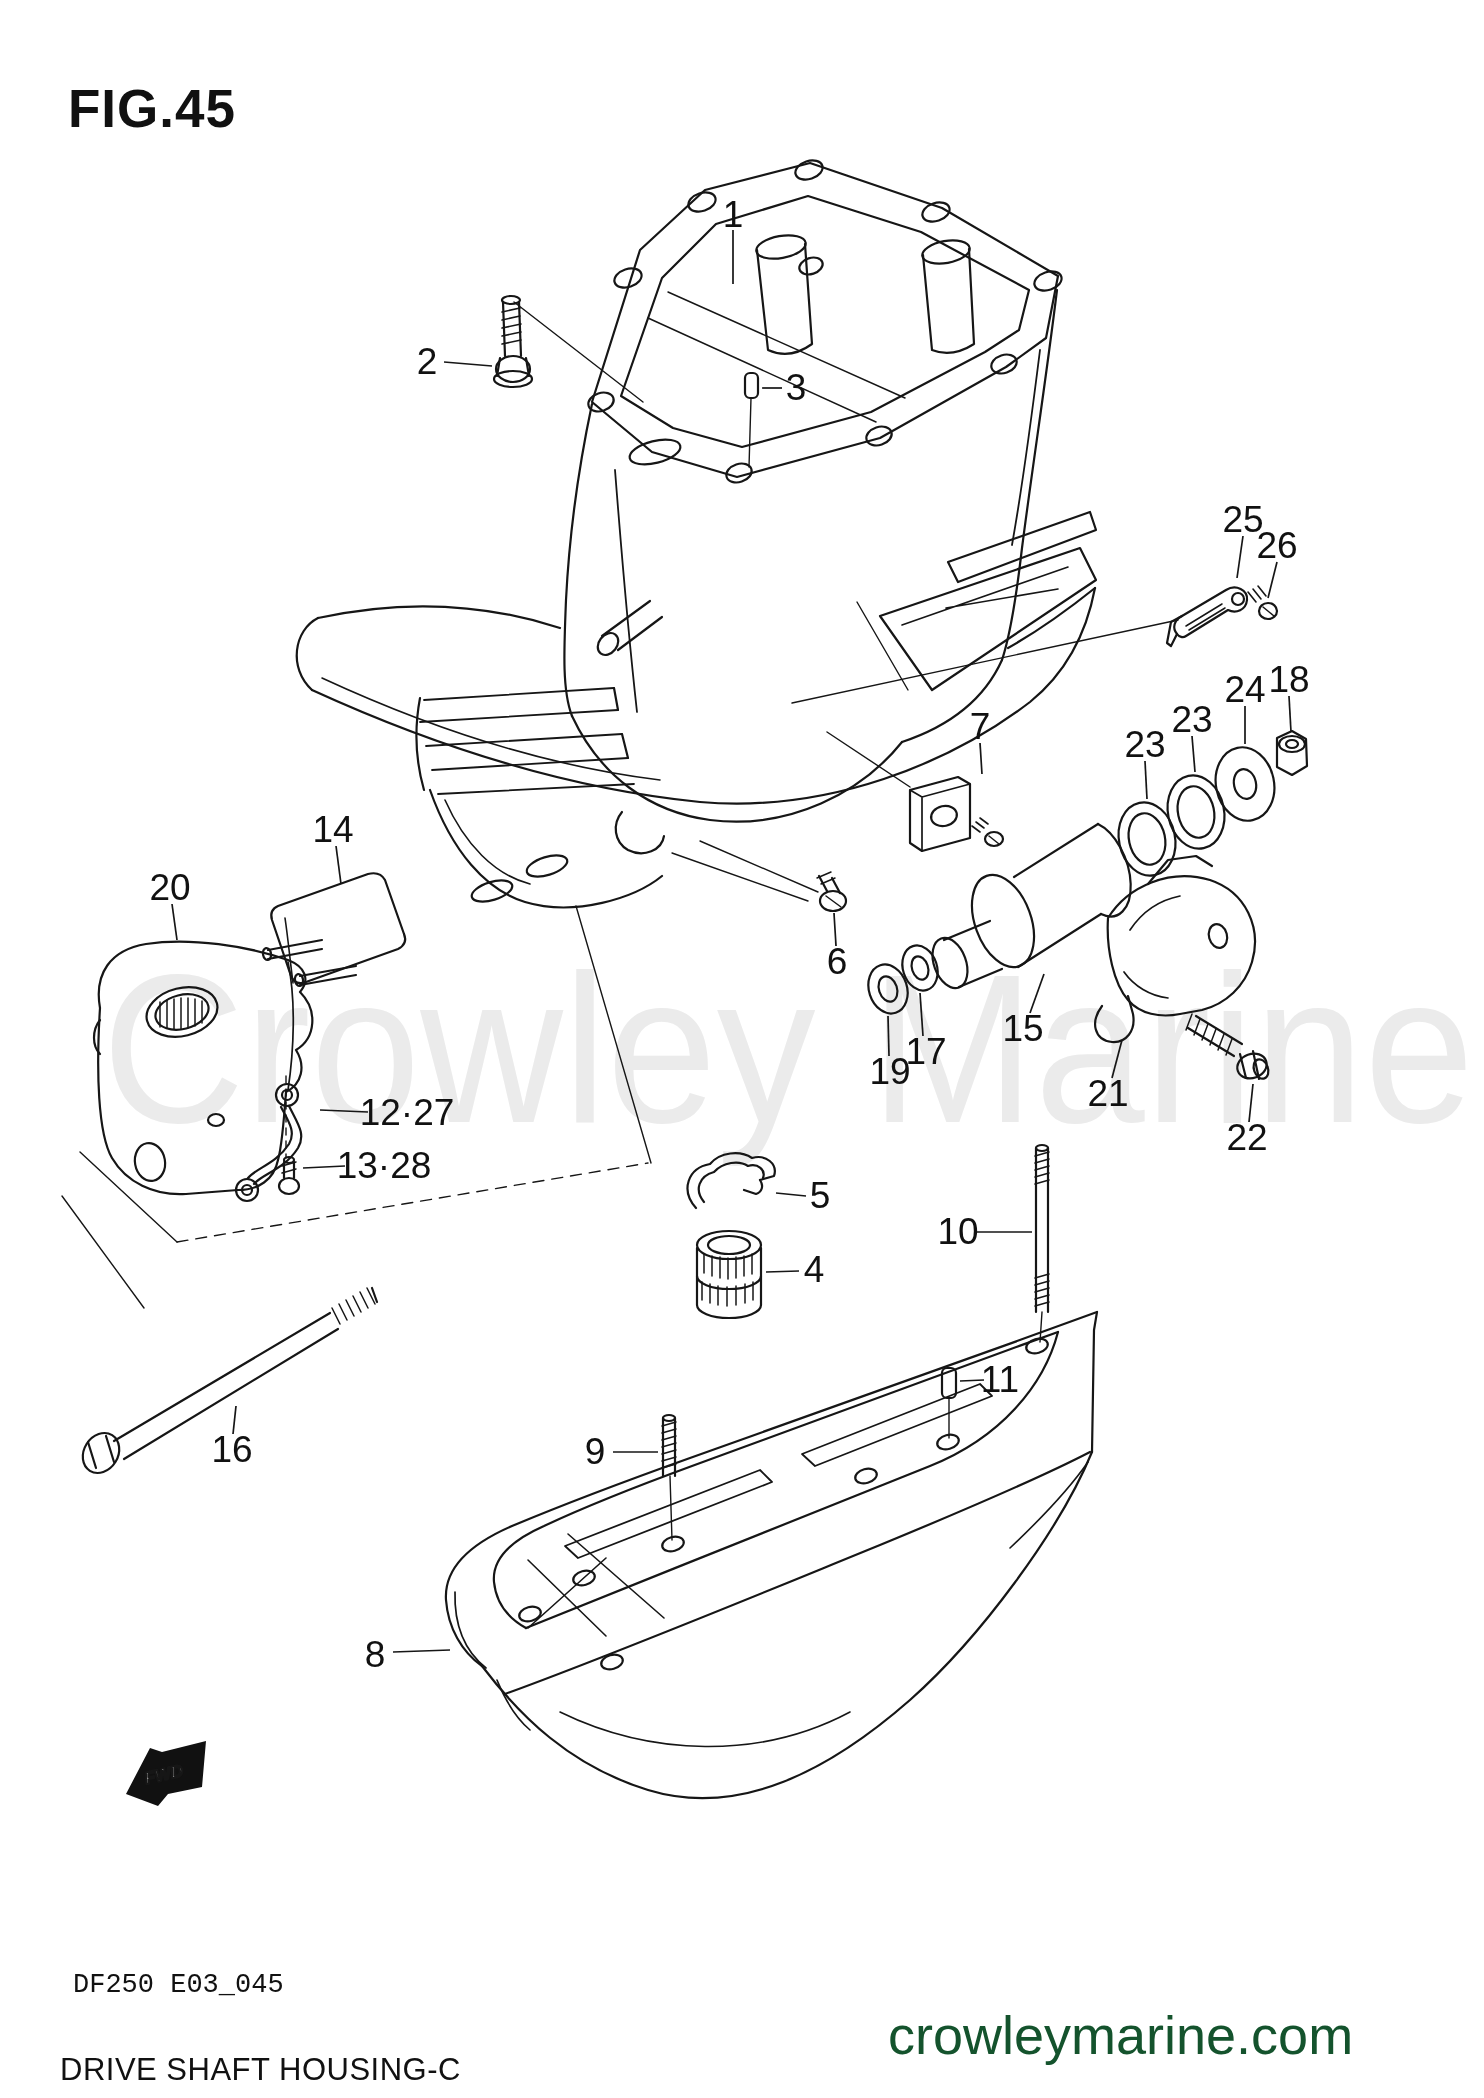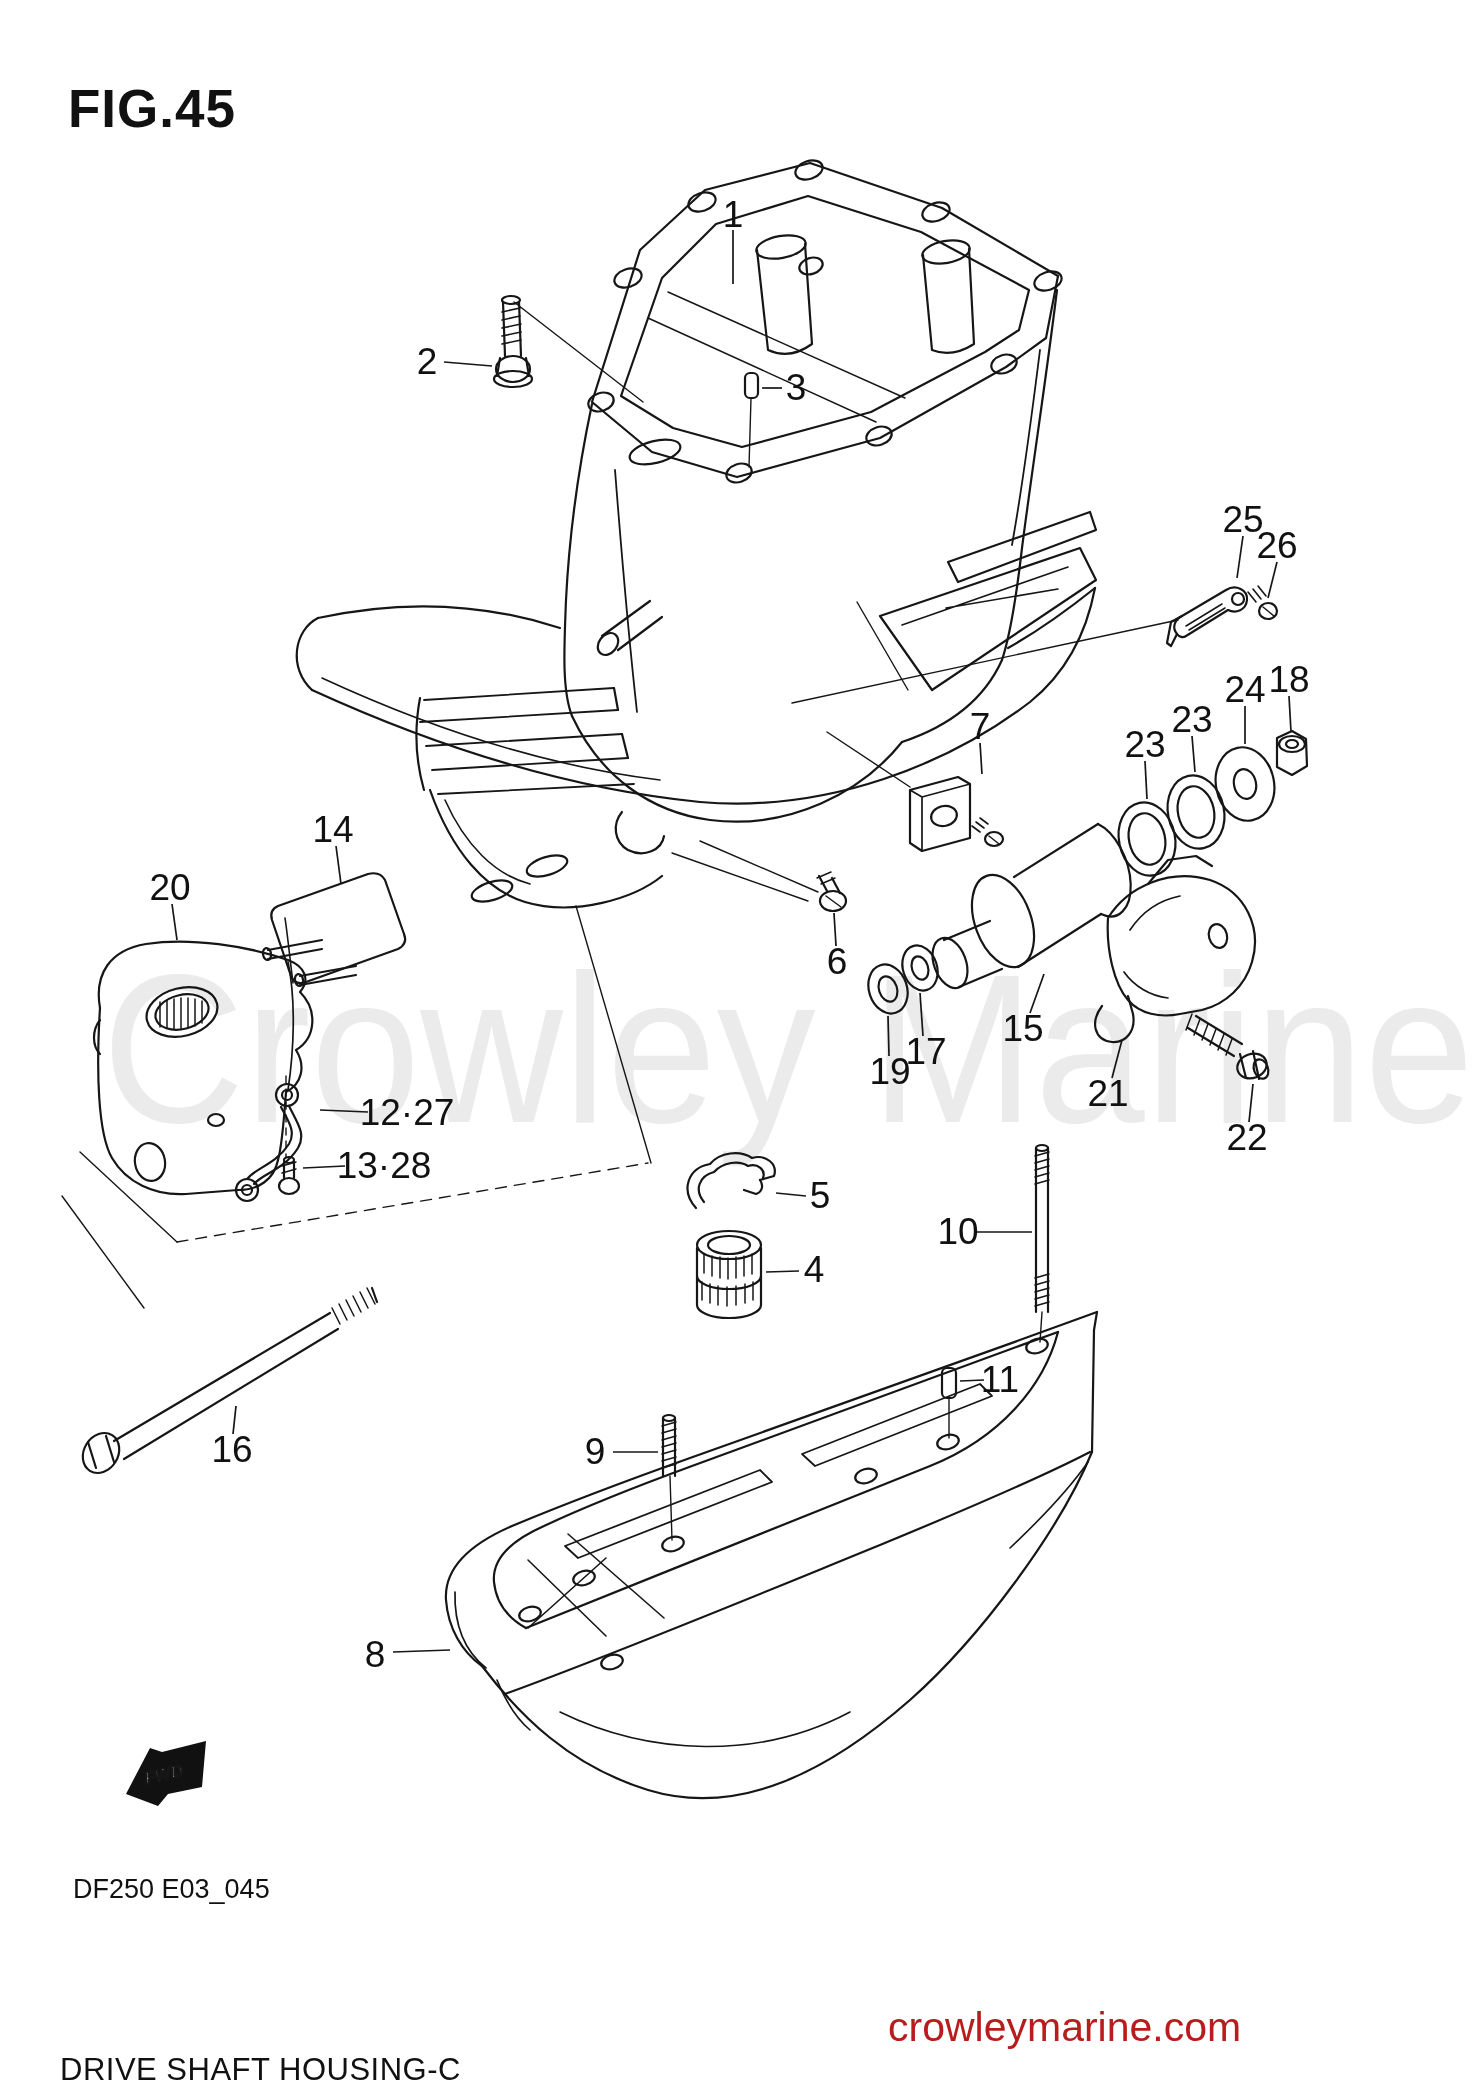--- a/index.html
+++ b/index.html
@@ -1,21 +1,21 @@
 <!DOCTYPE html>
 <html><head>
 <meta charset="utf-8">
 <style>
   html,body{margin:0;padding:0;background:#ffffff;}
   .page{position:relative;width:1484px;height:2098px;background:#fff;overflow:hidden;
         font-family:"Liberation Sans",sans-serif;color:#111;}
   .fig-label{position:absolute;left:68px;top:78px;font-size:53px;font-weight:bold;letter-spacing:1px;}
-  .footer-model{position:absolute;left:73px;top:1874px;font-size:27px;}
+  .footer-model{position:absolute;left:73px;top:1970px;font-size:27px;font-family:Liberation Mono, monospace;}
   .footer-title{position:absolute;left:60px;top:2008px;font-size:31px;letter-spacing:.5px;margin-top:44px;}
-  .site-text{position:absolute;left:888px;top:2004px;font-size:41px;color:#b91c1c;}
+  .site-text{position:absolute;left:888px;top:2004px;font-size:54px;color:#14532d;}
   svg.diagram{position:absolute;left:0;top:0;}
   .callout{font-size:37px;fill:#111;font-family:"Liberation Sans",sans-serif;}
   .leader{stroke:#161616;stroke-width:1.7;}
   .wm{font-size:212px;fill:#ebebeb;font-family:"Liberation Sans",sans-serif;}
   .fwd-text{font-size:17px;font-weight:bold;font-style:italic;fill:#fff;font-family:"Liberation Sans",sans-serif;}
 </style>
 </head>
 <body>
 
 <div class="page">

